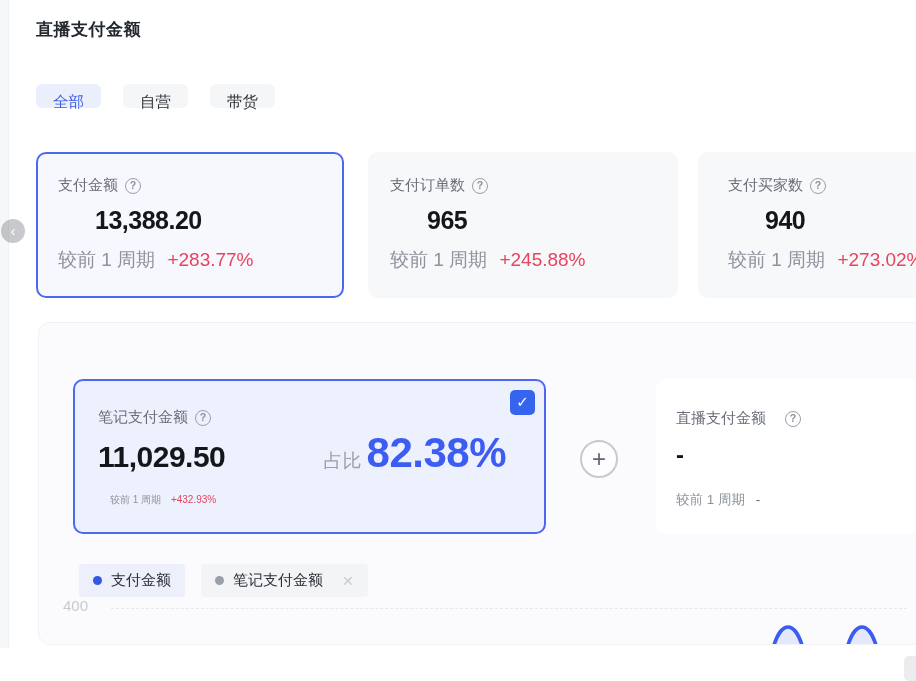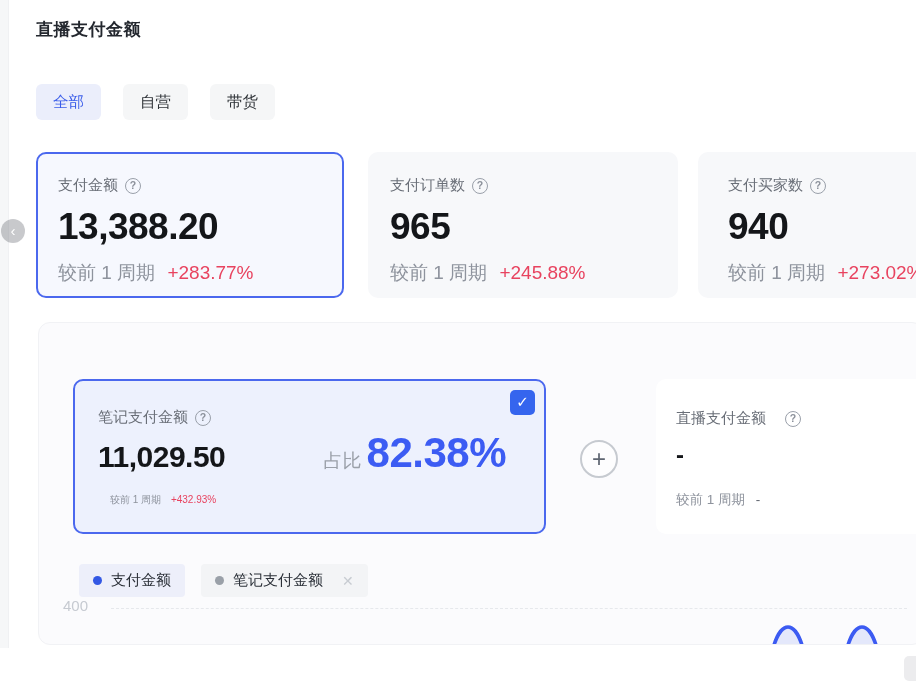--- a/index.html
+++ b/index.html
@@ -22,21 +22,21 @@
     border-right: 1px solid #f0f1f3;
   }
   .page-title {
     position: absolute; left: 36px; top: 18px;
     font-size: 17px; font-weight: 700; color: #23272e;
     letter-spacing: 0.5px;
   }
   
   .tabs { position: absolute; left: 36px; top: 84px; display: flex; gap: 22px; }
   .tab {
-    height: 36px; line-height: 36px;
+    height: 24px; line-height: 36px;
     padding: 0 17px; border-radius: 6px;
     font-size: 15.5px; cursor: pointer;
     background: #f5f6f7; color: #2e3237;
   }
   .tab.active { background: #ebeefb; color: #3a5ce9; }
   
   .mcard {
     position: absolute; top: 152px; height: 146px;
     border-radius: 10px; background: #f7f8fa;
     padding: 24px 22px;
@@ -47,22 +47,22 @@
     padding: 22px 20px;
   }
   .m-title { display: flex; align-items: center; gap: 7px; font-size: 15px; color: #6a6f78; }
   .help-ic {
     width: 16px; height: 16px; border-radius: 50%;
     border: 1.3px solid #9aa0aa; color: #8c919b;
     font-size: 10.5px; line-height: 13px; text-align: center;
     display: inline-block; font-weight: 700;
   }
   .m-value {
-    margin-top: 11px; font-size: 37px; font-weight: 700;
-    color: #141619; letter-spacing: -0.5px;
+    margin-top: 11px; font-size: 25px; font-weight: 700;
+    color: #141619; letter-spacing: -0.5px; margin-left: 37px;
   }
   .m-sub { margin-top: 12px; font-size: 19px; color: #8e939d; }
   .m-sub .chg { color: #e8435f; margin-left: 7px; }
   
   .prev-btn {
     position: absolute; left: 1px; top: 219px;
     width: 24px; height: 24px; border-radius: 50%;
     background: rgba(96,100,108,0.35);
     color: #ffffff; font-size: 15px; line-height: 22px;
     text-align: center; cursor: pointer; border: none;

